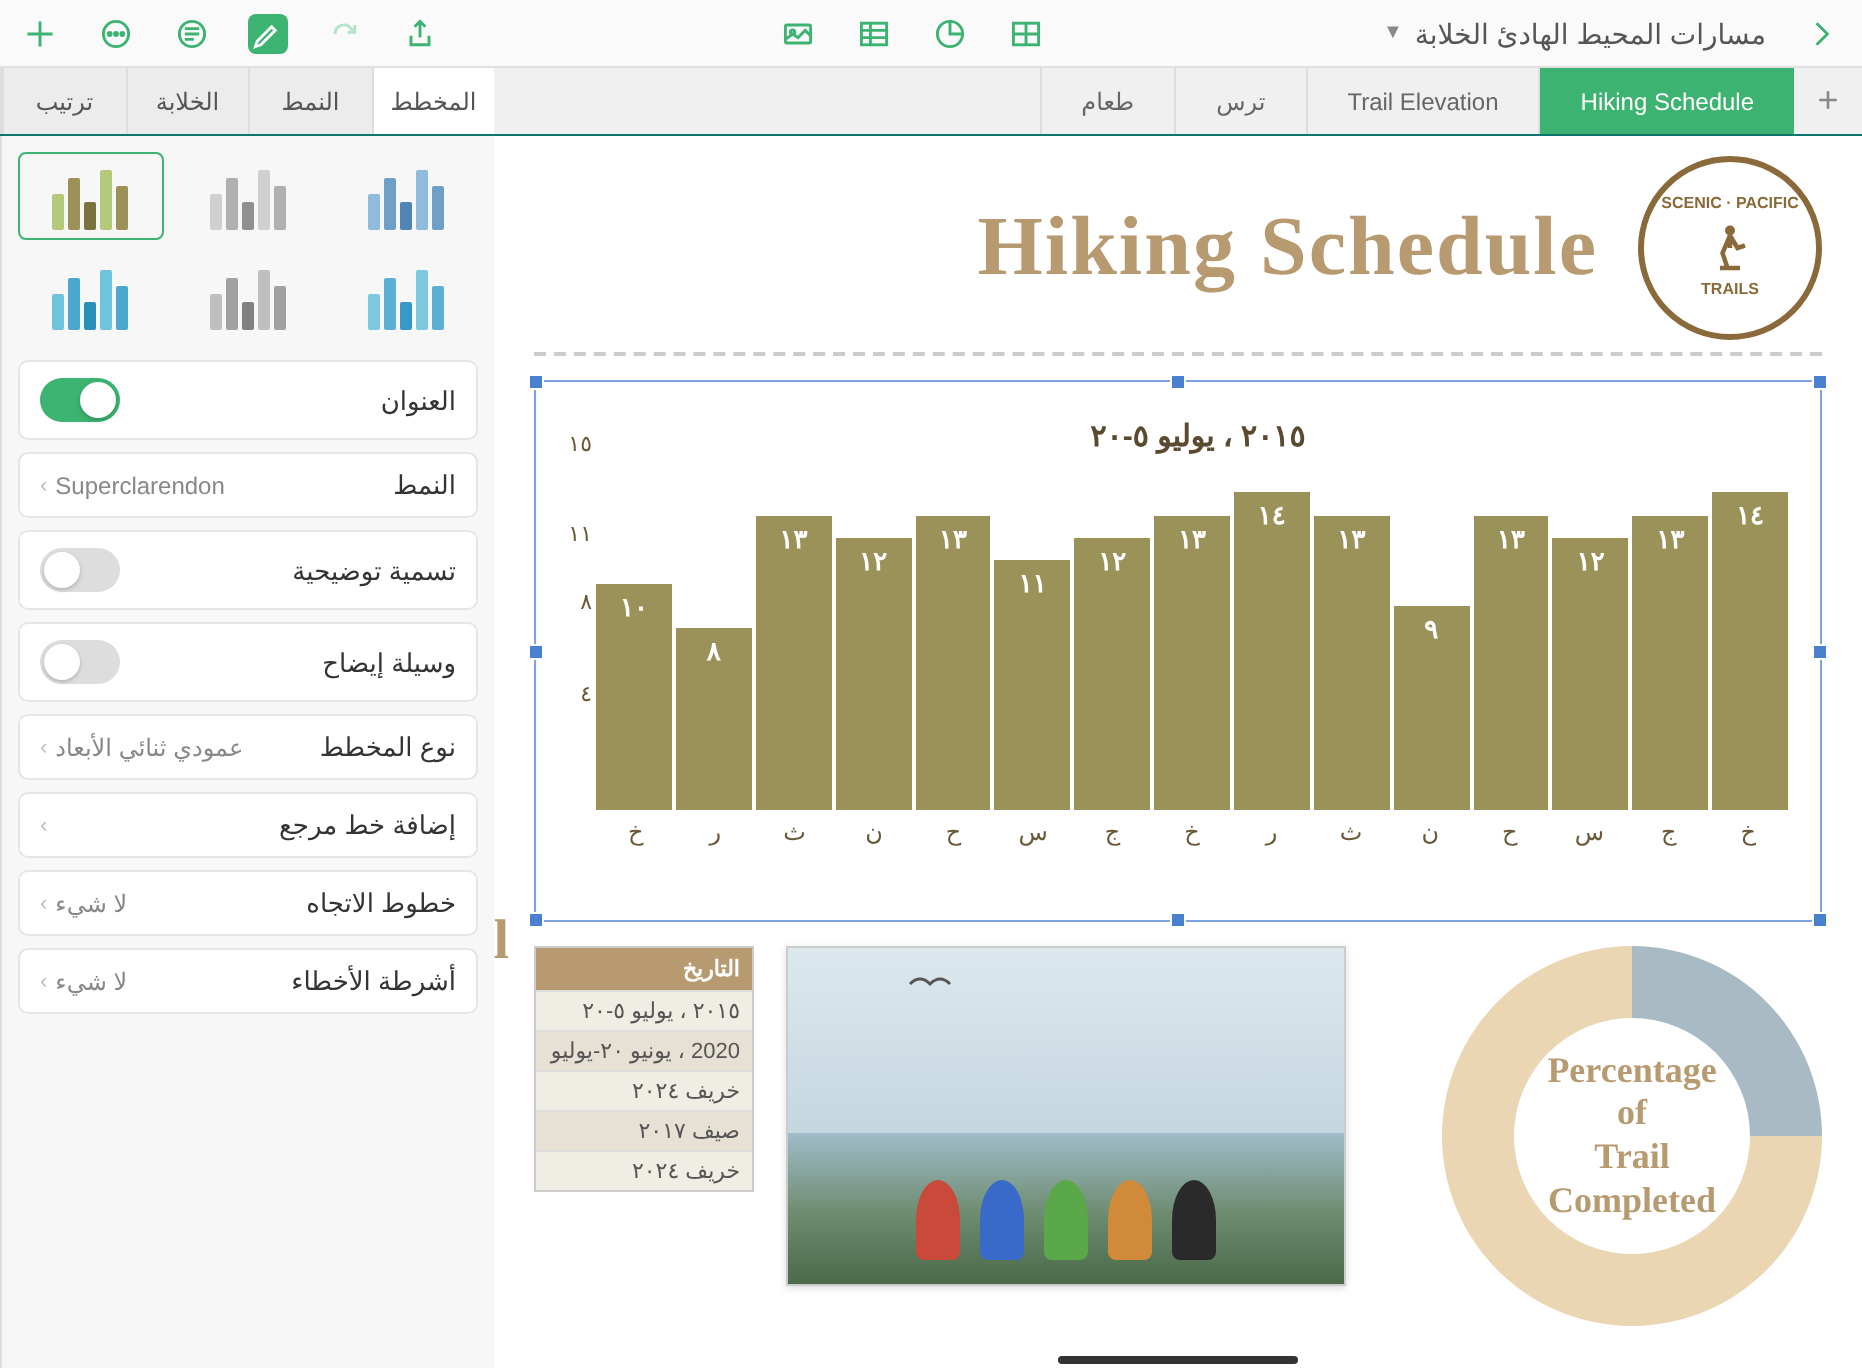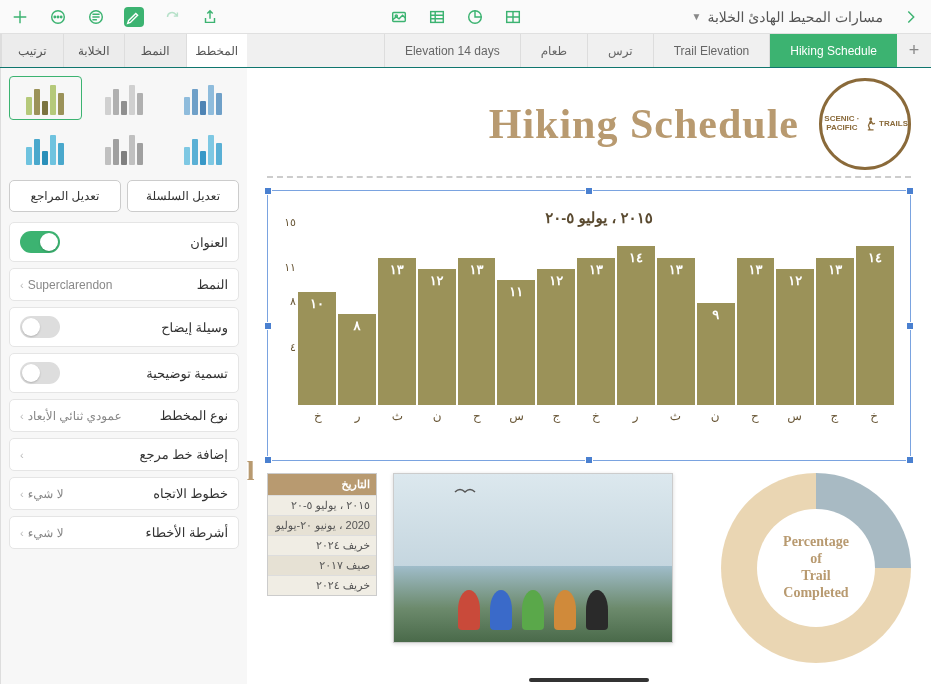--- a/index.html
+++ b/index.html
@@ -43,21 +43,21 @@
 .toggle { width:40px; height:22px; border-radius:11px; position:relative; }
 .toggle.on { background:#3cb371; }
 .toggle.off { background:#ddd; }
 .toggle .knob { position:absolute; width:18px; height:18px; background:#fff; border-radius:50%; top:2px; box-shadow:0 1px 2px rgba(0,0,0,.2); }
 .toggle.on .knob { right:2px; }
 .toggle.off .knob { left:2px; }
 
 
 .hdr-row { display:flex; align-items:center; justify-content:flex-end; gap:20px; border-bottom:2px dashed #ccc; padding-bottom:6px; margin-bottom:12px; }
 .page-title { font-family: Georgia, serif; font-size:42px; font-weight:bold; color:#b89a70; letter-spacing:1px; }
-.logo { width:92px; height:92px; border-radius:50%; background:#fff; border:3px solid #8a6a3a; display:flex; align-items:center; justify-content:center; flex-direction:row; position:relative; flex-shrink:0; }
+.logo { width:92px; height:92px; border-radius:50%; background:#fff; border:3px solid #8a6a3a; display:flex; align-items:center; justify-content:center; flex-direction:column; position:relative; flex-shrink:0; }
 .logo-inner { font-size:8px; color:#8a6a3a; font-weight:bold; text-align:center; line-height:1.1; }
 .hiker { width:30px; height:30px; margin:2px 0; }
 .chart-wrap { position:relative; border:1.5px solid #7aa3e0; padding:18px 10px 30px 30px; margin-bottom:12px; }
 .chart-title { text-align:center; font-size:15px; color:#5a4a30; font-weight:600; margin-bottom:8px; direction:rtl; }
 .chart-area { position:relative; height:195px; }
 .bars { display:flex; align-items:flex-end; height:170px; gap:2px; direction:rtl; padding-right:6px; }
 .bar { flex:1; background:#9b9259; position:relative; }
 .bar-label { position:absolute; top:4px; left:50%; transform:translateX(-50%); color:#fff; font-size:13px; font-weight:bold; direction:rtl; }
 .x-axis { display:flex; direction:rtl; margin-top:4px; padding-right:6px; }
 .x-tick { flex:1; text-align:center; font-size:12px; color:#6a5838; }
@@ -71,21 +71,21 @@
 .table-peek .th { background:#b89a70; color:#fff; padding:4px 6px; text-align:right; font-weight:bold; }
 .table-peek .td { padding:3px 6px; text-align:right; border-top:1px solid #ddd; background:#f0ede4; color:#555; direction:rtl; }
 .table-peek .td.alt { background:#e6e1d4; }
 .photo { width:280px; height:170px; border:1px solid #ccc; box-shadow:0 1px 4px rgba(0,0,0,.15); position:relative; overflow:hidden; }
 .photo .sky { position:absolute; inset:0; background:linear-gradient(#dce8ee,#c5d6df 55%,#9fbcc9 55%,#6c8a6c 80%,#4a6a4a); }
 .photo .people { position:absolute; bottom:12px; left:50%; transform:translateX(-50%); display:flex; gap:10px; }
 .photo .person { width:22px; height:40px; border-radius:50% 50% 4px 4px; }
 .donut-wrap { flex:1; display:flex; justify-content:flex-end; }
 .donut { width:190px; height:190px; border-radius:50%; background:conic-gradient(#a8bac3 0 90deg,#ead6b3 90deg 360deg); position:relative; }
 .donut::after { content:''; position:absolute; inset:36px; background:#fff; border-radius:50%; }
-.donut-text { position:absolute; inset:0; display:flex; align-items:center; justify-content:center; text-align:center; font-family:Georgia,serif; font-size:14px; color:#b89a70; font-weight:bold; z-index:1; line-height:1.2; }
+.donut-text { position:absolute; inset:0; display:flex; align-items:center; justify-content:center; text-align:center; font-family:Georgia,serif; font-size:18px; color:#b89a70; font-weight:bold; z-index:1; line-height:1.2; }
 .ail { position:absolute; left:-42px; top:-18px; font-family:Georgia,serif; font-size:28px; color:#b89a70; font-weight:bold; }
 .hbar { position:absolute; bottom:2px; left:50%; transform:translateX(-50%); width:120px; height:4px; background:#333; border-radius:2px; }
 </style>
 </head>
 <body>
 
 <div class="toolbar">
   <div class="tb-left">
     <span class="tb-icon">
         <svg viewBox="0 0 20 20">
@@ -168,21 +168,20 @@
     <div class="insp-tab">الخلابة</div>
     <div class="insp-tab">النمط</div>
     <div class="insp-tab active">المخطط</div>
   </div>
   <div class="sheet-tabs">
     <div class="sheet-add">+</div>
     <div class="sheet-tab active">Hiking Schedule</div>
     <div class="sheet-tab">Trail Elevation</div>
     <div class="sheet-tab">ترس</div>
     <div class="sheet-tab">طعام</div>
-    <div class="sheet-tab">Elevation 14 days</div>
   </div>
 </div>
 
 <div class="main">
   <div class="inspector">
     <div class="insp-thumbs" id="thumbs">
         <div class="thumb sel">
           <span style="height: 18px; background: rgb(181, 201, 122);"></span>
           <span style="height: 26px; background: rgb(155, 146, 89);"></span>
           <span style="height: 14px; background: rgb(122, 115, 64);"></span>
@@ -218,45 +217,41 @@
           <span style="height: 22px; background: rgb(160, 160, 160);"></span>
         </div>
         <div class="thumb">
           <span style="height: 18px; background: rgb(126, 200, 227);"></span>
           <span style="height: 26px; background: rgb(90, 176, 213);"></span>
           <span style="height: 14px; background: rgb(56, 152, 199);"></span>
           <span style="height: 30px; background: rgb(126, 200, 227);"></span>
           <span style="height: 22px; background: rgb(90, 176, 213);"></span>
         </div>
       </div>
-    <div class="insp-btns">
-      <div class="insp-btn">تعديل المراجع</div>
-      <div class="insp-btn">تعديل السلسلة</div>
-    </div>
     <div class="insp-row">
       <span>العنوان</span>
       <span class="toggle on">
           <span class="knob"></span>
         </span>
     </div>
     <div class="insp-row">
       <span>النمط</span>
       <span class="value">
           <span class="chev">‹</span>
           <span>Superclarendon</span>
         </span>
     </div>
     <div class="insp-row">
-      <span>وسيلة إيضاح</span>
+      <span>تسمية توضيحية</span>
       <span class="toggle off">
           <span class="knob"></span>
         </span>
     </div>
     <div class="insp-row">
-      <span>تسمية توضيحية</span>
+      <span>وسيلة إيضاح</span>
       <span class="toggle off">
           <span class="knob"></span>
         </span>
     </div>
     <div class="insp-row">
       <span>نوع المخطط</span>
       <span class="value">
           <span class="chev">‹</span>
           <span>عمودي ثنائي الأبعاد</span>
         </span>

